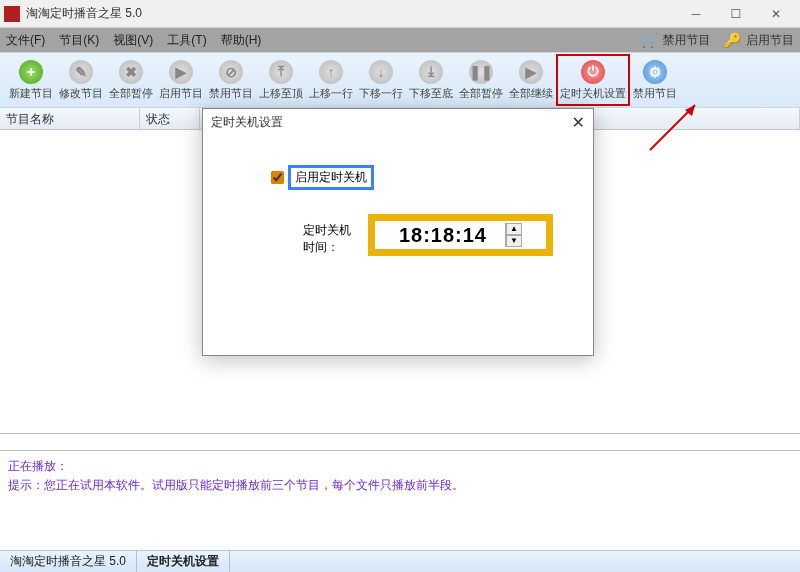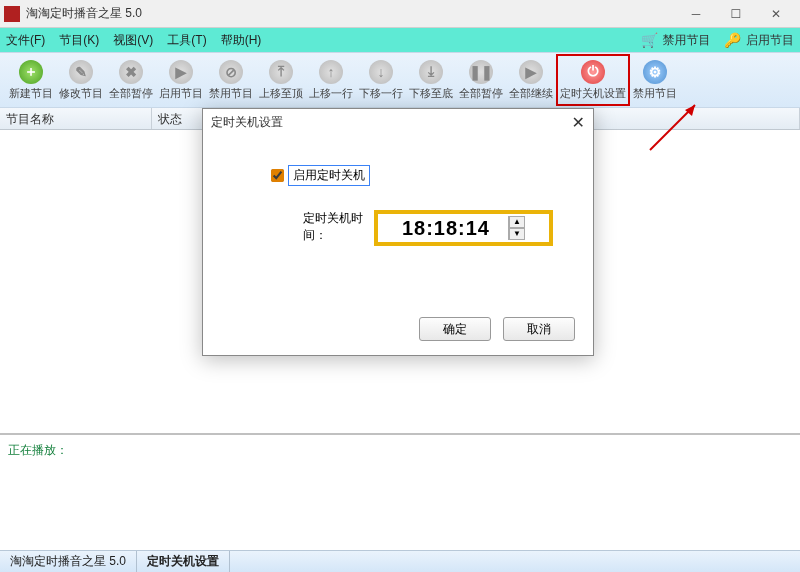--- a/index.html
+++ b/index.html
@@ -3,21 +3,21 @@
 <meta charset="utf-8">
 <style>
 * { box-sizing: border-box; margin: 0; padding: 0; font-family: "Microsoft YaHei", sans-serif; }
 body { width: 800px; height: 572px; background: #fff; position: relative; overflow: hidden; font-size: 12px; }
 
 .titlebar { height: 28px; background: #f0f0f0; display: flex; align-items: center; padding: 0 4px; border-bottom: 1px solid #d0d0d0; }
 .titlebar .app-icon { width: 16px; height: 16px; background: #b02020; margin-right: 6px; display: inline-block; }
 .titlebar .title { flex: 1; color: #333; font-size: 12px; }
 .winbtn { width: 40px; height: 24px; display: flex; align-items: center; justify-content: center; color: #555; }
 
-.menubar { height: 24px; display: flex; align-items: center; padding: 0 6px; background: #5eead4; }
+.menubar { height: 24px; display: flex; align-items: center; padding: 0 6px; background: #a3a3a3; }
 .menubar .menu { margin-right: 14px; color: #222; }
 .menubar .spacer { flex: 1; }
 .menubar .right { display: flex; align-items: center; gap: 14px; }
 .menubar .right span { color: #333; display: flex; align-items: center; gap: 4px; }
 .cart-icon { color: #e6a800; font-size: 14px; }
 .key-icon { color: #e6a800; font-size: 14px; }
 
 .toolbar { height: 56px; background: linear-gradient(#eaf3fc, #d8e9f9); display: flex; align-items: center; padding: 0 6px; border-top: 1px solid #c8d8e8; border-bottom: 1px solid #c8d8e8; }
 .tbtn { width: 50px; height: 48px; display: flex; flex-direction: column; align-items: center; justify-content: center; gap: 2px; font-size: 11px; color: #444; }
 .tbtn .ic { width: 24px; height: 24px; border-radius: 50%; display: flex; align-items: center; justify-content: center; font-size: 14px; font-weight: bold; }
@@ -25,35 +25,35 @@
 .ic-gray { background: radial-gradient(#e0e0e0,#b8b8b8); color: #888; }
 .tbtn.highlight { border: 2px solid #d00000; width: 74px; height: 52px; }
 .ic-red { background: radial-gradient(#ff9a9a,#e04040); color: #fff; }
 .ic-blue { background: radial-gradient(#a0d0ff,#5090d0); color: #fff; }
 
 .colhdr { height: 22px; background: linear-gradient(#f4f8fc,#e4ecf4); border-bottom: 1px solid #c0c8d0; display: flex; font-size: 12px; color: #333; }
 .colhdr > div { padding: 3px 6px; border-right: 1px solid #c8d0d8; }
 
 .listarea { height: 304px; background: #fff; border-bottom: 1px solid #c0c0c0; position: relative; }
 
-.infoarea { height: 94px; background: #fff; border-top: 1px solid #c0c0c0; padding: 6px 8px; font-size: 12px; color: #15803d; line-height: 1.6; }
+.infoarea { height: 94px; background: #fff; border-top: 1px solid #c0c0c0; padding: 6px 8px; font-size: 12px; color: #6d28d9; line-height: 1.6; margin-top: 16px; }
 
 .statusbar { position: absolute; bottom: 0; left: 0; right: 0; height: 22px; background: linear-gradient(#eaf3fc,#d4e6f8); border-top: 1px solid #b8c8d8; display: flex; align-items: center; font-size: 12px; color: #222; }
 .statusbar > div { padding: 0 10px; border-right: 1px solid #b0c0d0; height: 100%; display: flex; align-items: center; }
 .statusbar .bold { font-weight: bold; }
 
 .dialog-backdrop { position: absolute; left: 202px; top: 108px; width: 392px; height: 248px; background: #fff; border: 1px solid #888; box-shadow: 0 4px 20px rgba(0,0,0,0.25); }
 .dlg-title { height: 26px; display: flex; align-items: center; padding: 0 8px; font-size: 12px; color: #333; }
 .dlg-title .close { margin-left: auto; font-size: 16px; color: #333; }
 .dlg-body { padding: 30px 40px 10px; }
 .dlg-chk { margin-left: 28px; margin-bottom: 24px; display: flex; align-items: center; gap: 4px; }
 .dlg-chk input { accent-color: #e08000; }
-.dlg-chk .boxed { border: 1px solid #3b82f6; padding: 1px 4px; }
-.dlg-time-row { display: flex; align-items: flex-start; gap: 10px; margin-left: 60px; }
-.time-box { border: 4px solid #eab308; padding: 2px 24px; display: flex; align-items: center; }
+.dlg-chk .boxed { border: 3px solid #3b82f6; padding: 1px 4px; }
+.dlg-time-row { display: flex; align-items: flex-end; gap: 10px; margin-left: 60px; }
+.time-box { border: 7px solid #eab308; padding: 2px 24px; display: flex; align-items: center; }
 .time-val { font-size: 20px; font-weight: bold; font-family: Arial; letter-spacing: 1px; }
 .spinner { display: flex; flex-direction: column; margin-left: 18px; border-left: 1px solid #aaa; }
 .spinner div { width: 16px; height: 12px; background: #f0f0f0; border: 1px solid #aaa; font-size: 8px; text-align: center; line-height: 10px; }
 .dlg-btns { position: absolute; bottom: 14px; right: 18px; display: flex; gap: 12px; }
 .dlg-btns button { width: 72px; height: 24px; background: linear-gradient(#fdfdfd,#e8e8e8); border: 1px solid #999; border-radius: 3px; font-size: 12px; }
 
 .arrow { position: absolute; pointer-events: none; }
 .arrow svg line { stroke: #d00000; stroke-width: 2; }
 .arrow svg polygon { fill: #d00000; }
 </style>
@@ -136,29 +136,30 @@
       <div class="ic ic-red">⏻</div>
       <span>定时关机设置</span>
     </div>
   <div class="tbtn">
       <div class="ic ic-blue">⚙</div>
       <span>禁用节目</span>
     </div>
 </div>
 
 <div class="colhdr">
-  <div style="width:152px">节目名称</div>
+  <div style="width:140px">节目名称</div>
   <div style="width:60px">状态</div>
   <div style="flex:1">播放日期</div>
 </div>
 
 <div class="listarea"></div>
 
 <div class="infoarea">
   <div>正在播放：</div>
+  <div>提示：您正在试用本软件。试用版只能定时播放前三个节目，每个文件只播放前半段。</div>
 </div>
 
 <div class="statusbar">
   <div>淘淘定时播音之星 5.0</div>
   <div class="bold">定时关机设置</div>
 </div>
 
 <div class="dialog-backdrop">
   <div class="dlg-title">
     <span>定时关机设置</span>
@@ -173,24 +174,20 @@
       <span>定时关机时间：</span>
       <div class="time-box">
         <span class="time-val">18:18:14</span>
         <div class="spinner">
           <div>▲</div>
           <div>▼</div>
         </div>
       </div>
     </div>
   </div>
-  <div class="dlg-btns">
-    <button>确定</button>
-    <button>取消</button>
-  </div>
 </div>
 
 <div class="arrow" style="left:640px; top:100px;">
   <svg width="70" height="60">
     <line x1="55" y1="5" x2="10" y2="50"></line>
     <polygon points="55,5 45,10 52,16"></polygon>
   </svg>
 </div>
 
 </body></html>

